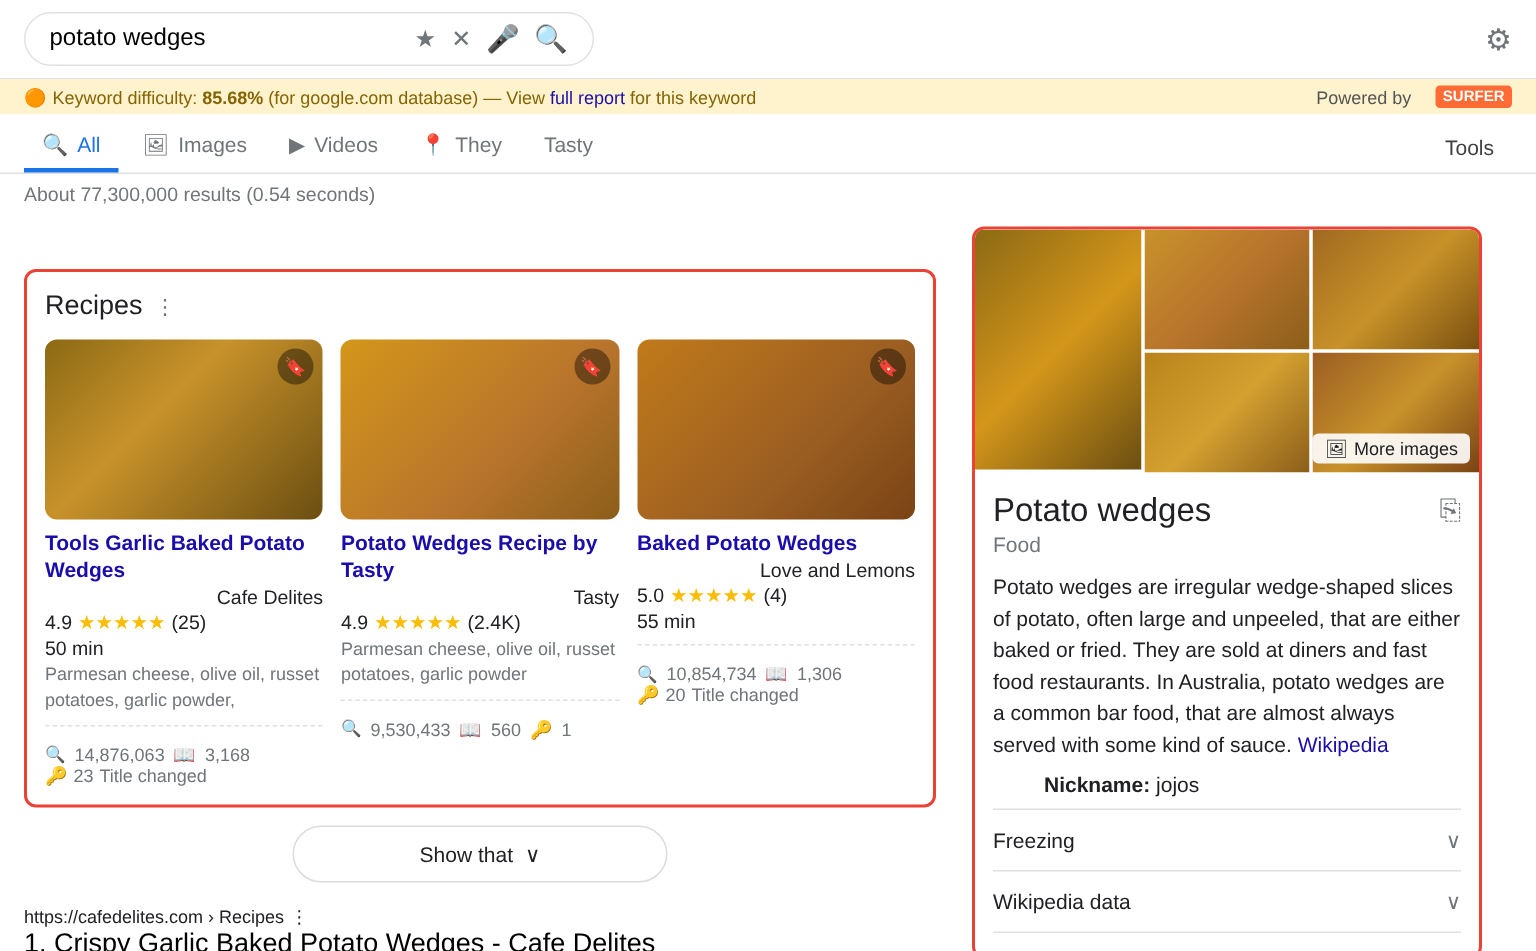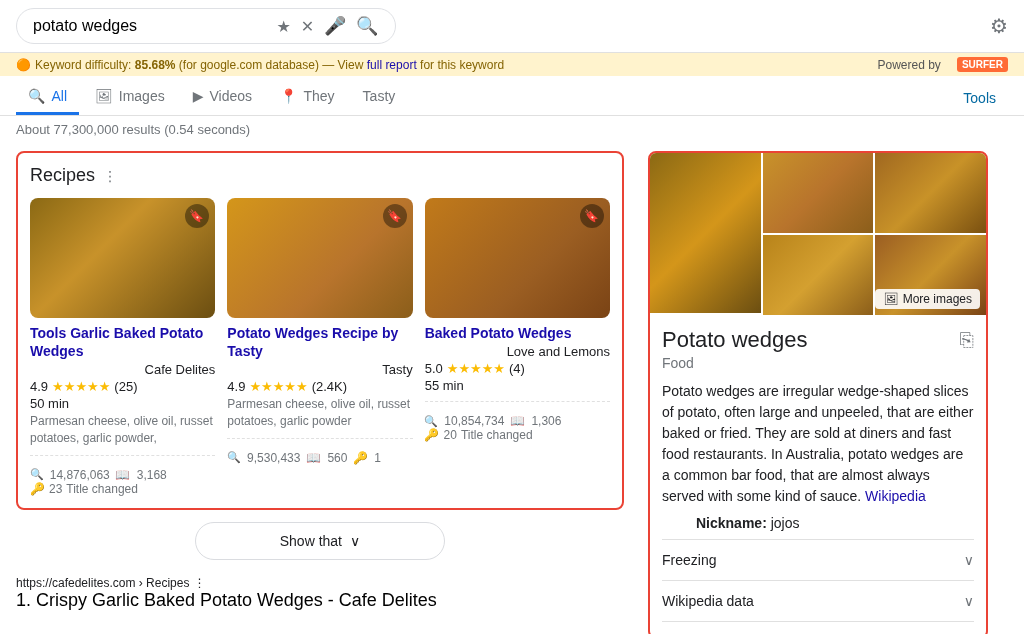--- a/index.html
+++ b/index.html
@@ -18,33 +18,33 @@
     
     .kd-bar { background: #fff3cd; padding: 4px 16px; font-size: 12px; color: #856404; display: flex; align-items: center; gap: 4px; }
     .kd-link { color: #1a0dab; text-decoration: none; }
     .surfer-badge { margin-left: auto; display: flex; align-items: center; gap: 16px; font-size: 12px; color: #555; }
     .surfer-logo { background: #ff6b35; color: white; font-size: 10px; font-weight: bold; padding: 2px 5px; border-radius: 3px; }
 
     
     .nav-tabs { display: flex; align-items: center; padding: 4px 16px 0; border-bottom: 1px solid #e0e0e0; gap: 4px; }
     .nav-tab { display: flex; align-items: center; gap: 6px; padding: 8px 12px; cursor: pointer; color: #70757a; font-size: 14px; border-bottom: 3px solid transparent; text-decoration: none; }
     .nav-tab.active { color: #1a73e8; border-bottom: 3px solid #1a73e8; }
-    .nav-tools { margin-left: auto; padding: 8px 12px; cursor: pointer; color: #0369a1; font-size: 14px; }
+    .nav-tools { margin-left: auto; padding: 8px 12px; cursor: pointer; color: #404040; font-size: 14px; }
 
     
     .results-count { padding: 6px 16px; font-size: 13px; color: #70757a; }
 
     
     .main-layout { display: flex; gap: 0; height: calc(634px - 130px); }
 
     
     .left-col { width: 640px; padding: 8px 16px; overflow-y: auto; }
 
     
-    .recipes-box { border: 2px solid #ea4335; border-radius: 8px; padding: 12px; margin-bottom: 12px; }
+    .recipes-box { border: 2px solid #ea4335; border-radius: 8px; padding: 12px; margin-bottom: 12px; margin-top: 28px; }
     .recipes-header { display: flex; align-items: center; gap: 8px; margin-bottom: 12px; }
     .recipes-title { font-size: 18px; font-weight: normal; color: #202124; }
     .recipes-menu { color: #70757a; cursor: pointer; }
     .recipe-cards { display: flex; gap: 12px; }
     .recipe-card { flex: 1; cursor: pointer; }
     .recipe-img-placeholder { width: 100%; height: 120px; border-radius: 8px; display: flex; align-items: center; justify-content: center; font-size: 40px; position: relative; }
     .bookmark-btn { position: absolute; top: 6px; right: 6px; background: rgba(0,0,0,0.4); border-radius: 50%; width: 24px; height: 24px; display: flex; align-items: center; justify-content: center; color: white; font-size: 12px; cursor: pointer; }
     .recipe-card-title { color: #1a0dab; font-size: 14px; font-weight: bold; margin-top: 6px; line-height: 1.3; }
     .recipe-source { font-size: 13px; color: #202124; margin-top: 2px; text-align: right; }
     .recipe-rating { display: flex; align-items: center; gap: 4px; font-size: 13px; margin-top: 2px; }

